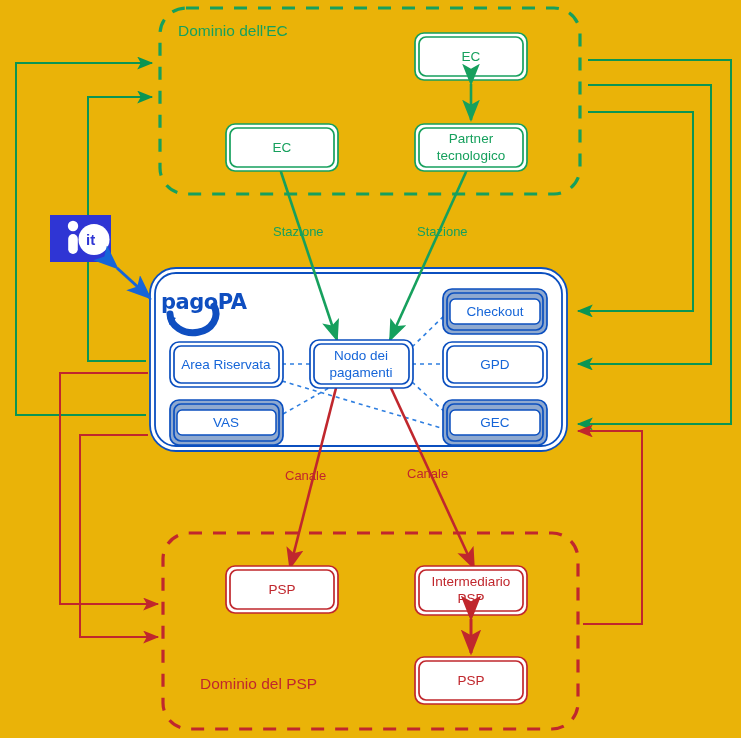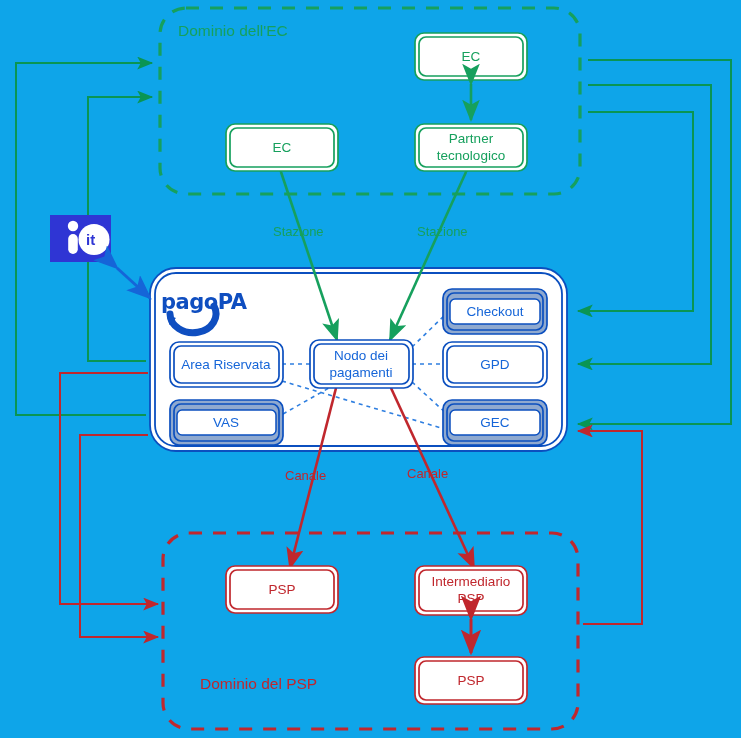--- a/index.html
+++ b/index.html
@@ -1,16 +1,16 @@
 <!DOCTYPE html>
 <html><head>
 <meta charset="utf-8">
 <style>
   html,body{margin:0;padding:0;background:#ffffff;}
-  #stage{position:relative;width:741px;height:738px;background:#0ea5e9;
+  #stage{position:relative;width:741px;height:738px;background:#eab308;
          font-family:"Liberation Sans","DejaVu Sans",sans-serif;overflow:hidden;}
   svg.layer{position:absolute;left:0;top:0;width:741px;height:738px;}
   .dom-label{font-size:15.5px;}
   .node-label{font-size:13.5px;}
   .edge-label{font-size:13px;}
   .iologo-i{fill:#fff;}
   .iologo-circ{fill:#fff;}
   .iologo-it{fill:#2f35d4;font-size:15px;font-weight:bold;font-family:"Liberation Sans",sans-serif;}
   .pagopa-txt{fill:#0f4ec0;font-size:21px;font-weight:bold;font-family:"DejaVu Sans",sans-serif;letter-spacing:-0.5px;}
 </style>

